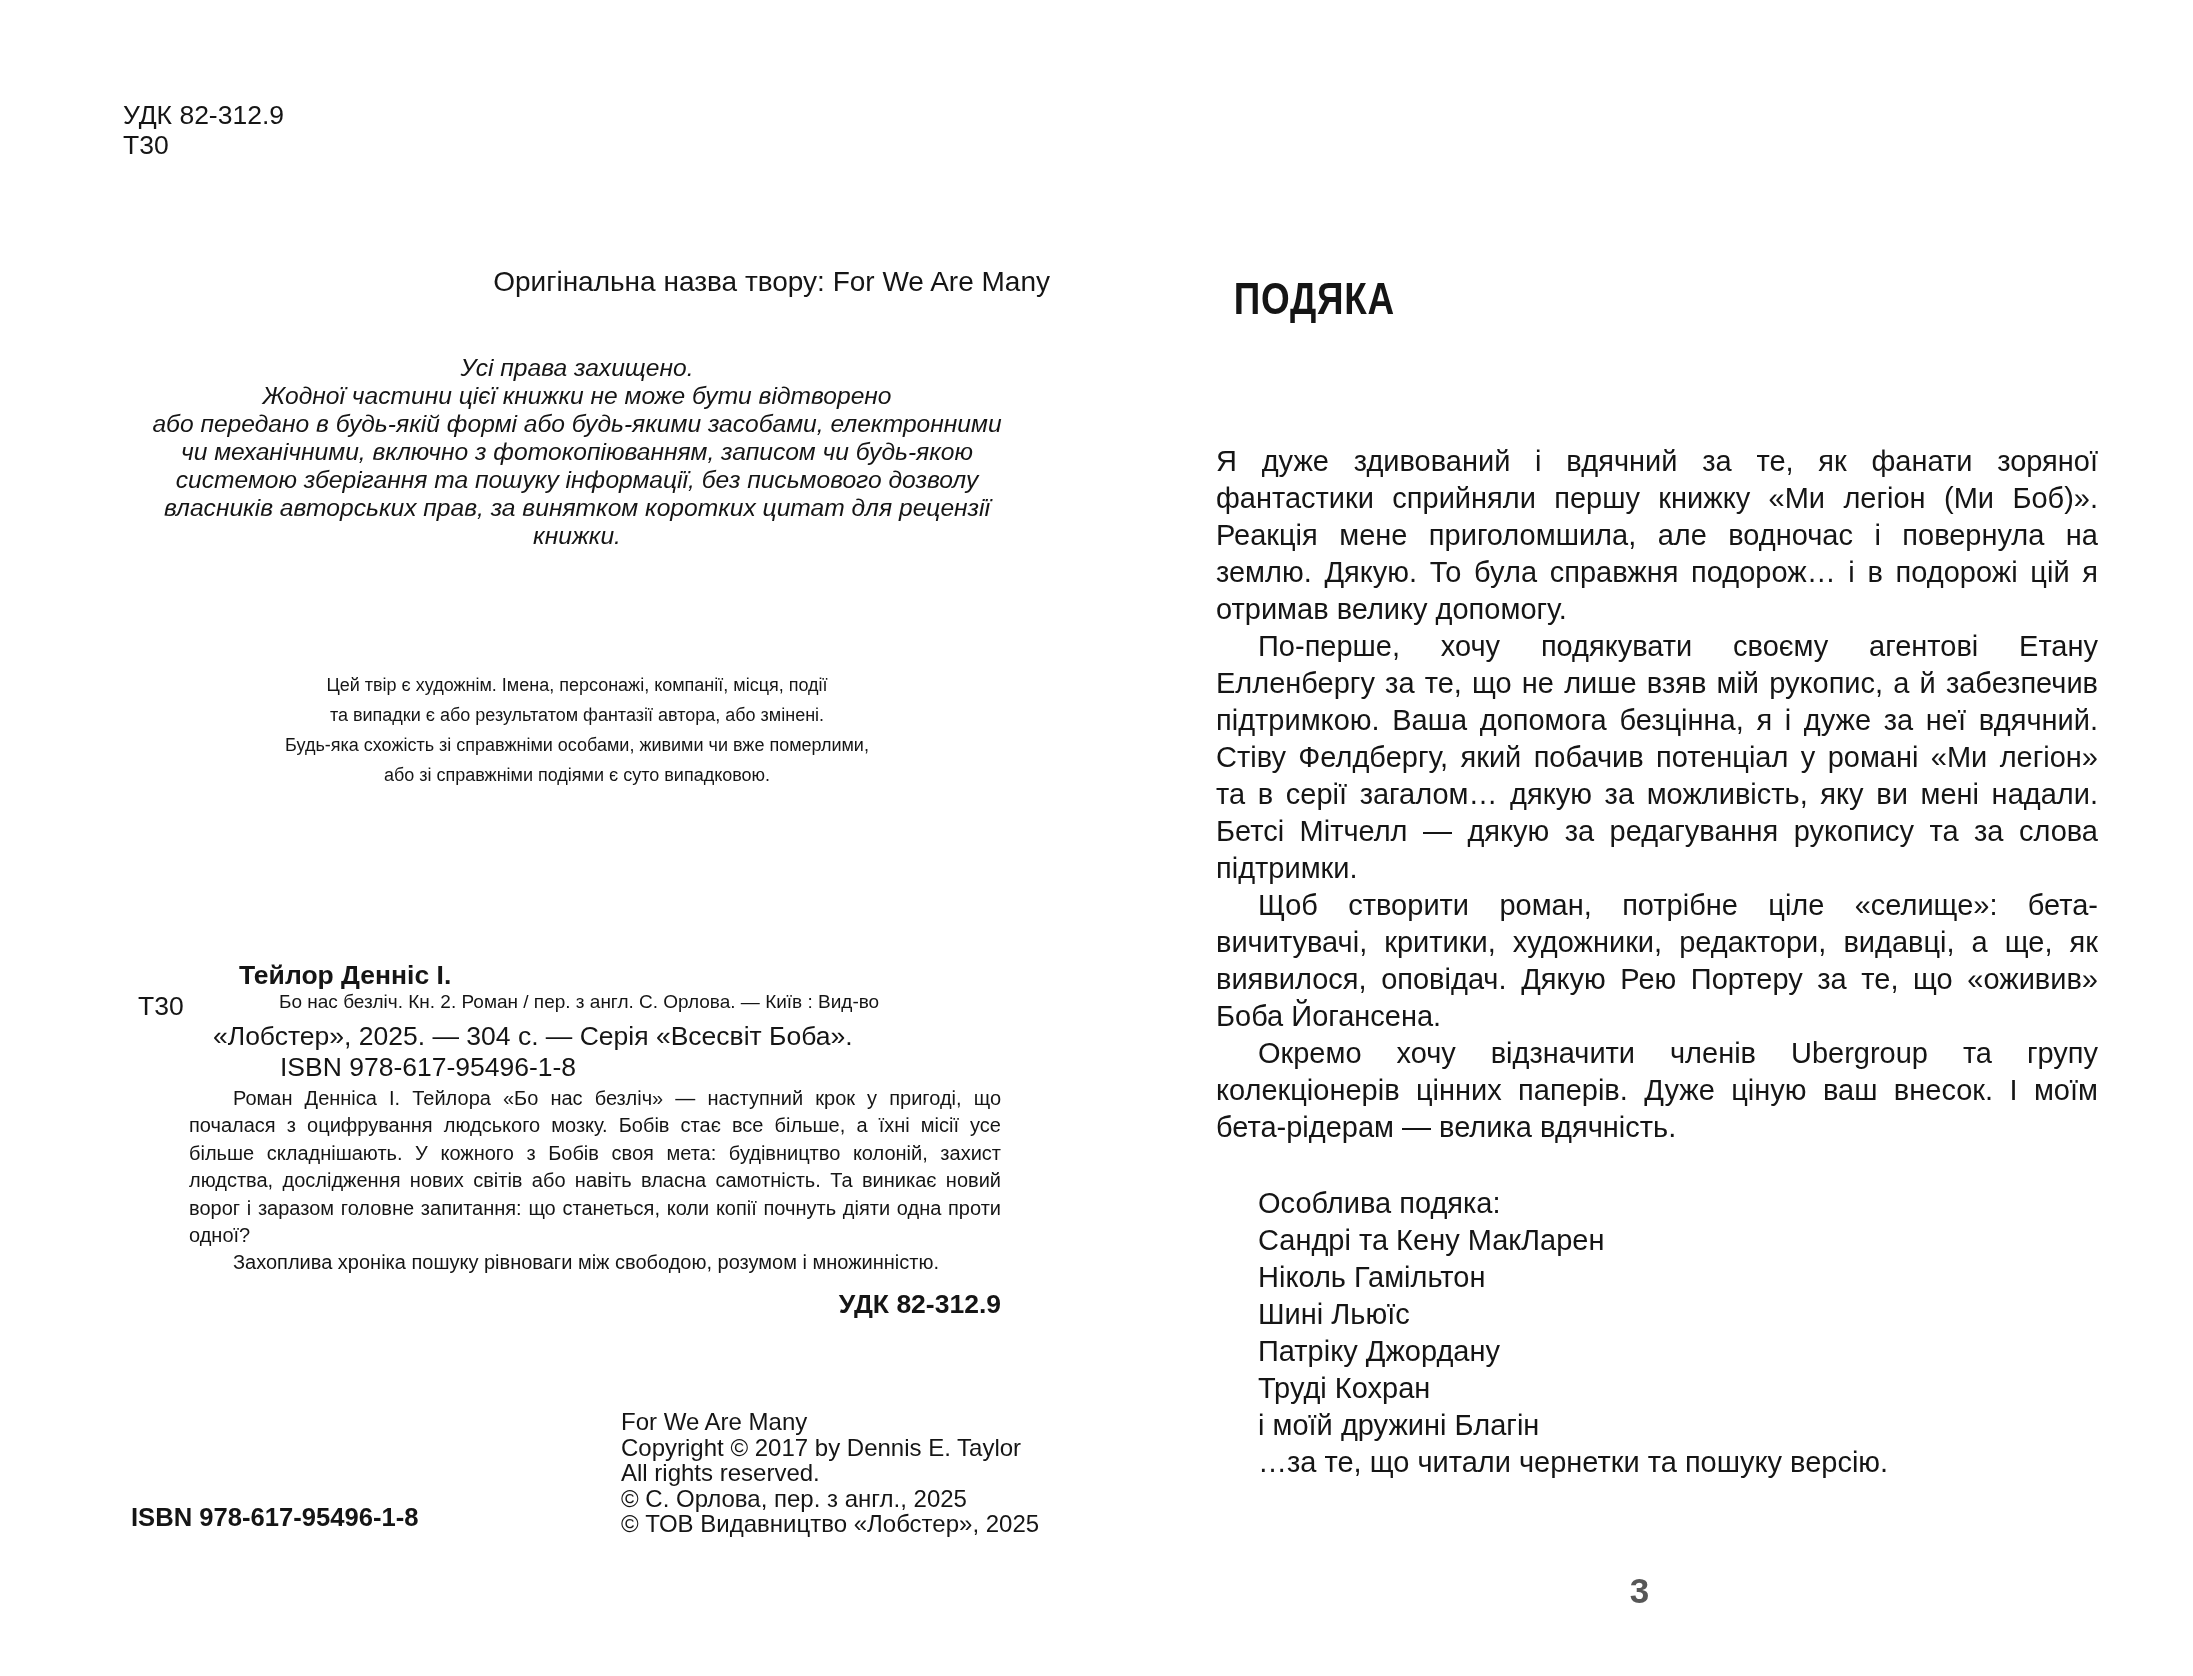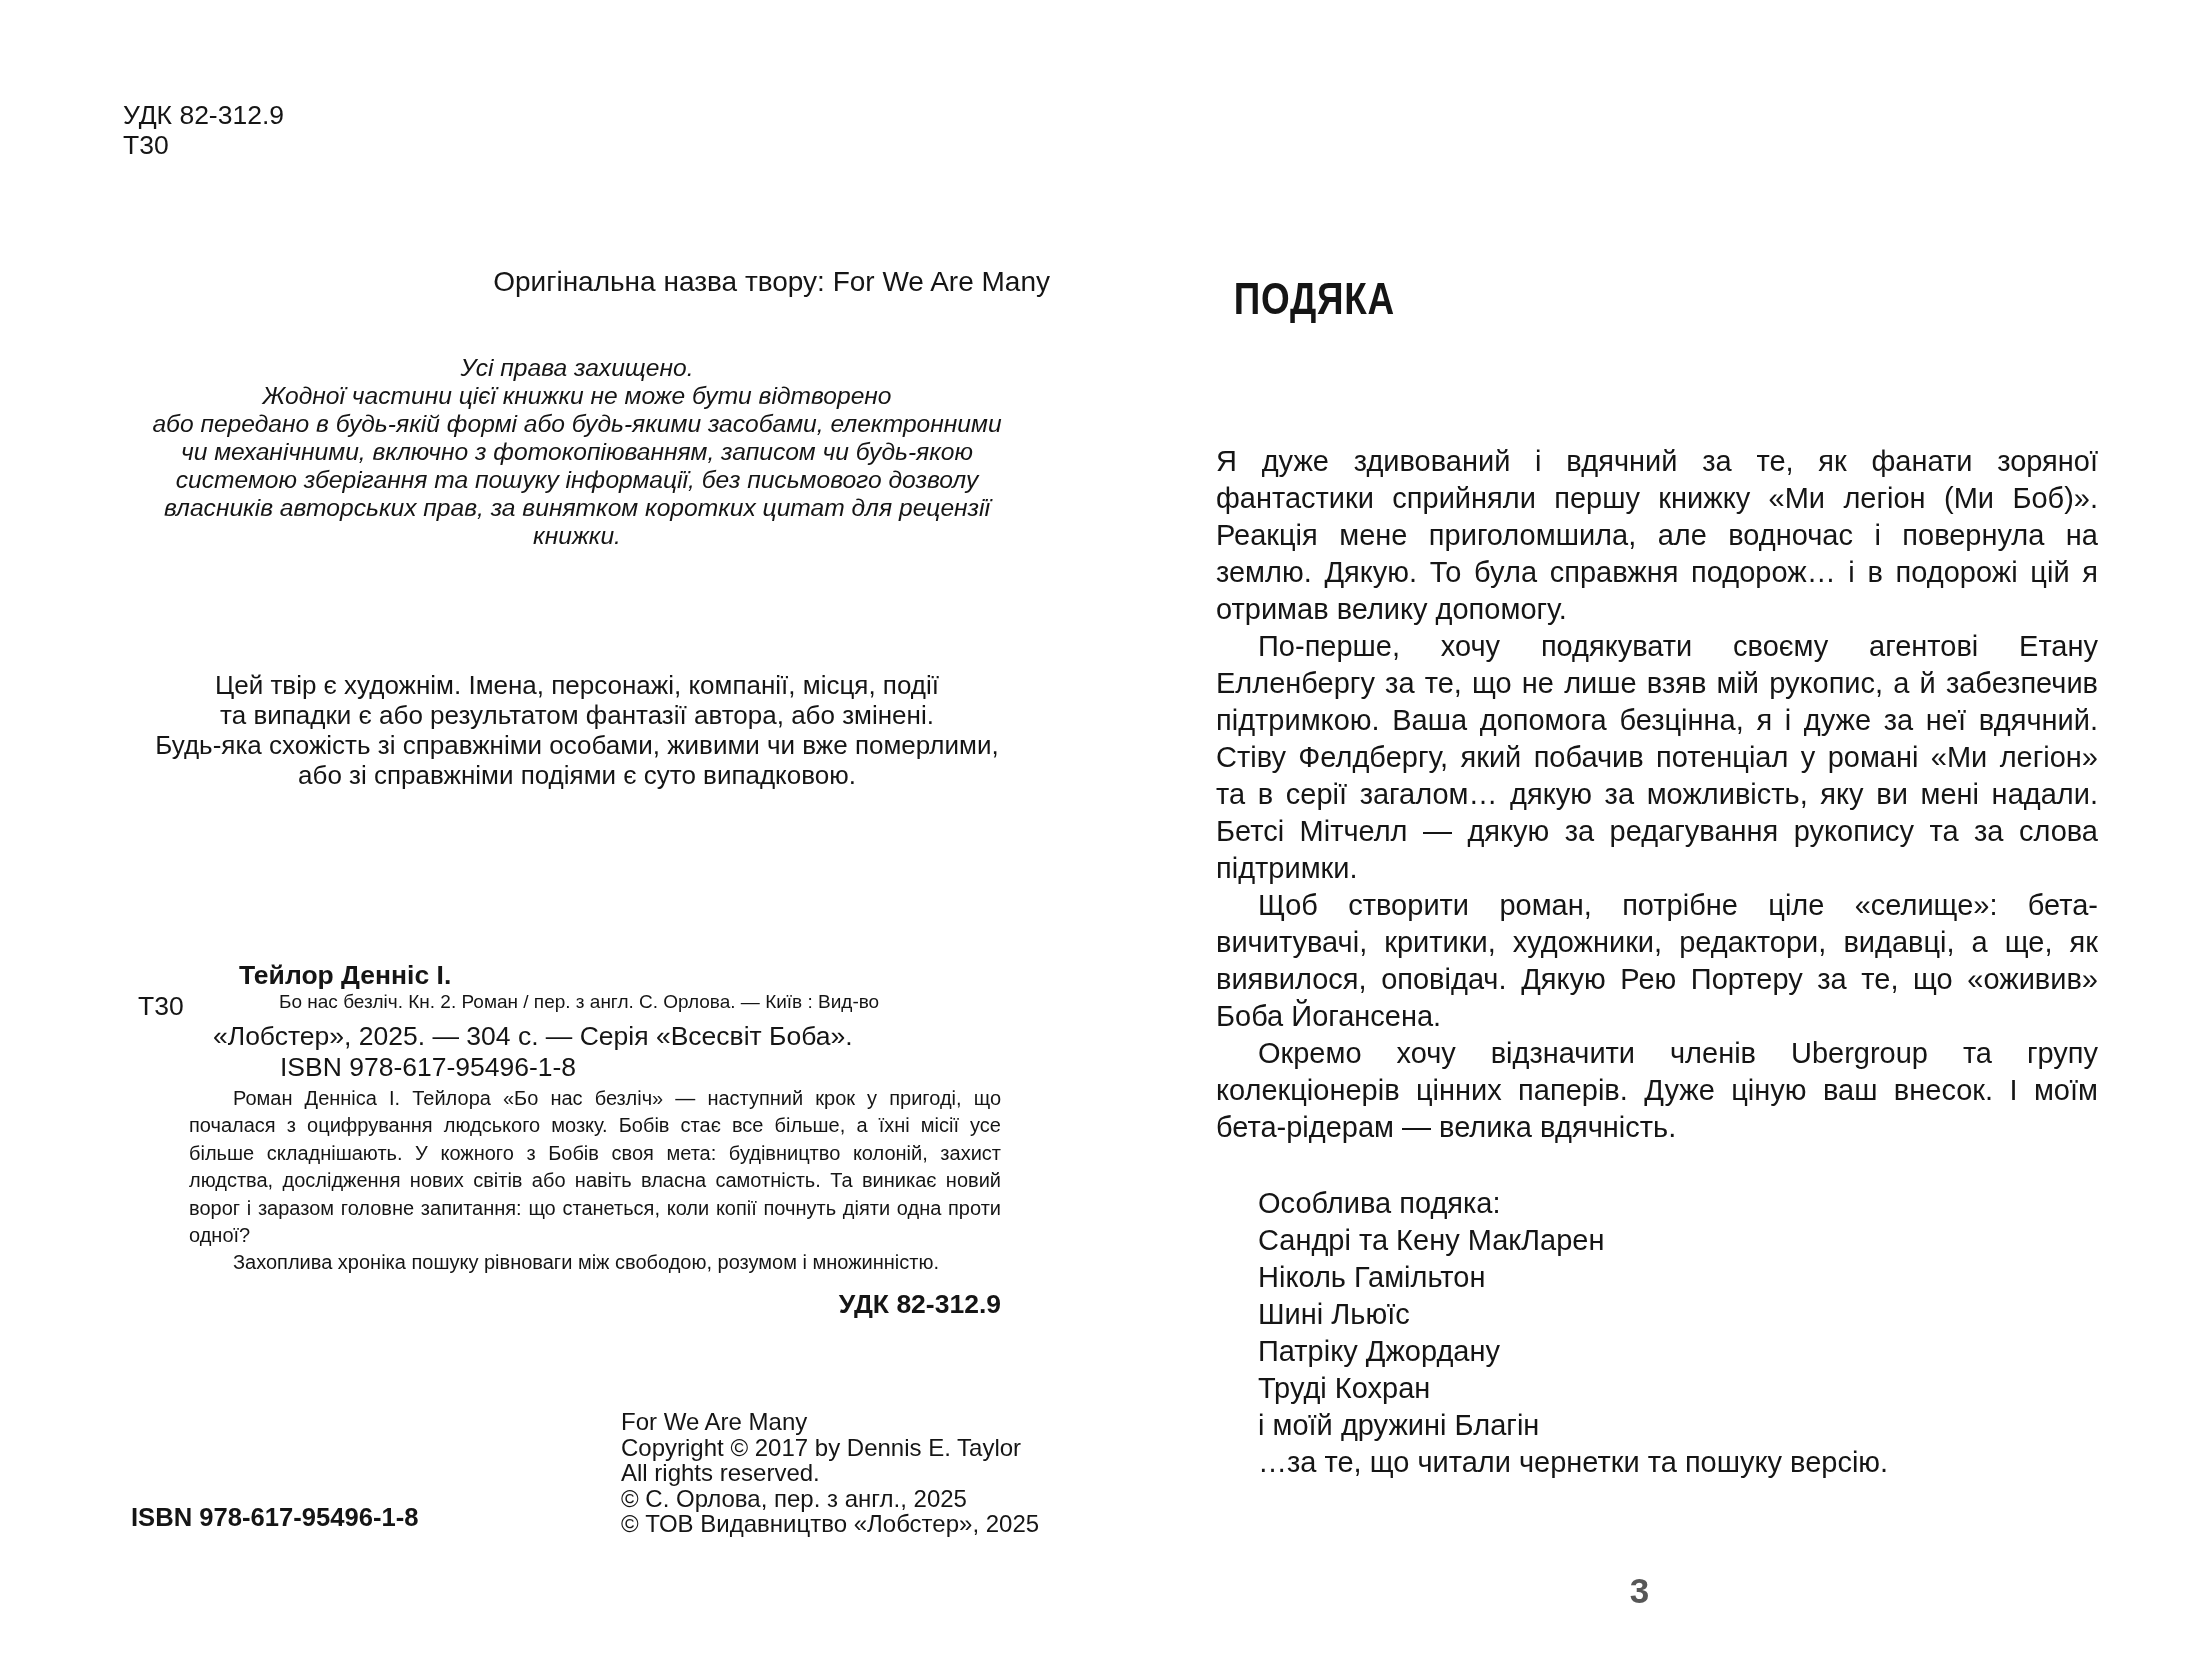--- a/index.html
+++ b/index.html
@@ -20,21 +20,21 @@
   #left-page  { left: 0;    width: 1098px; }
   #right-page { left: 1098px; width: 1096px; }
   .abs { position: absolute; }
 
   
   .udk-top { left: 123px; top: 100px; font-size: 26.5px; line-height: 30px; }
   .orig-title { left: 104px; top: 266px; width: 946px; text-align: right; font-size: 28px; }
   .rights { left: 99px; top: 354px; width: 956px; text-align: center;
             font-style: italic; font-size: 24.6px; line-height: 28px; }
   .fiction { left: 99px; top: 670px; width: 956px; text-align: center;
-             font-size: 26px; line-height: 30px; }
+             font-size: 18px; line-height: 30px; }
 
   .cat-author { left: 239px; top: 960px; font-size: 26.5px; font-weight: bold; }
   .cat-code   { left: 138px; top: 991px; font-size: 26.5px; }
   .cat-line1  { left: 279px; top: 991px; font-size: 19px; text-align: center; }
   .cat-line2  { left: 213px; top: 1021px; font-size: 26.5px; text-align: right; }
   .cat-isbn   { left: 280px; top: 1052px; font-size: 26.5px; }
 
   .annotation { left: 189px; top: 1085px; width: 812px; font-size: 20px;
                 line-height: 27.4px; text-align: justify; }
   .annotation p { margin: 0; text-indent: 44px; }

